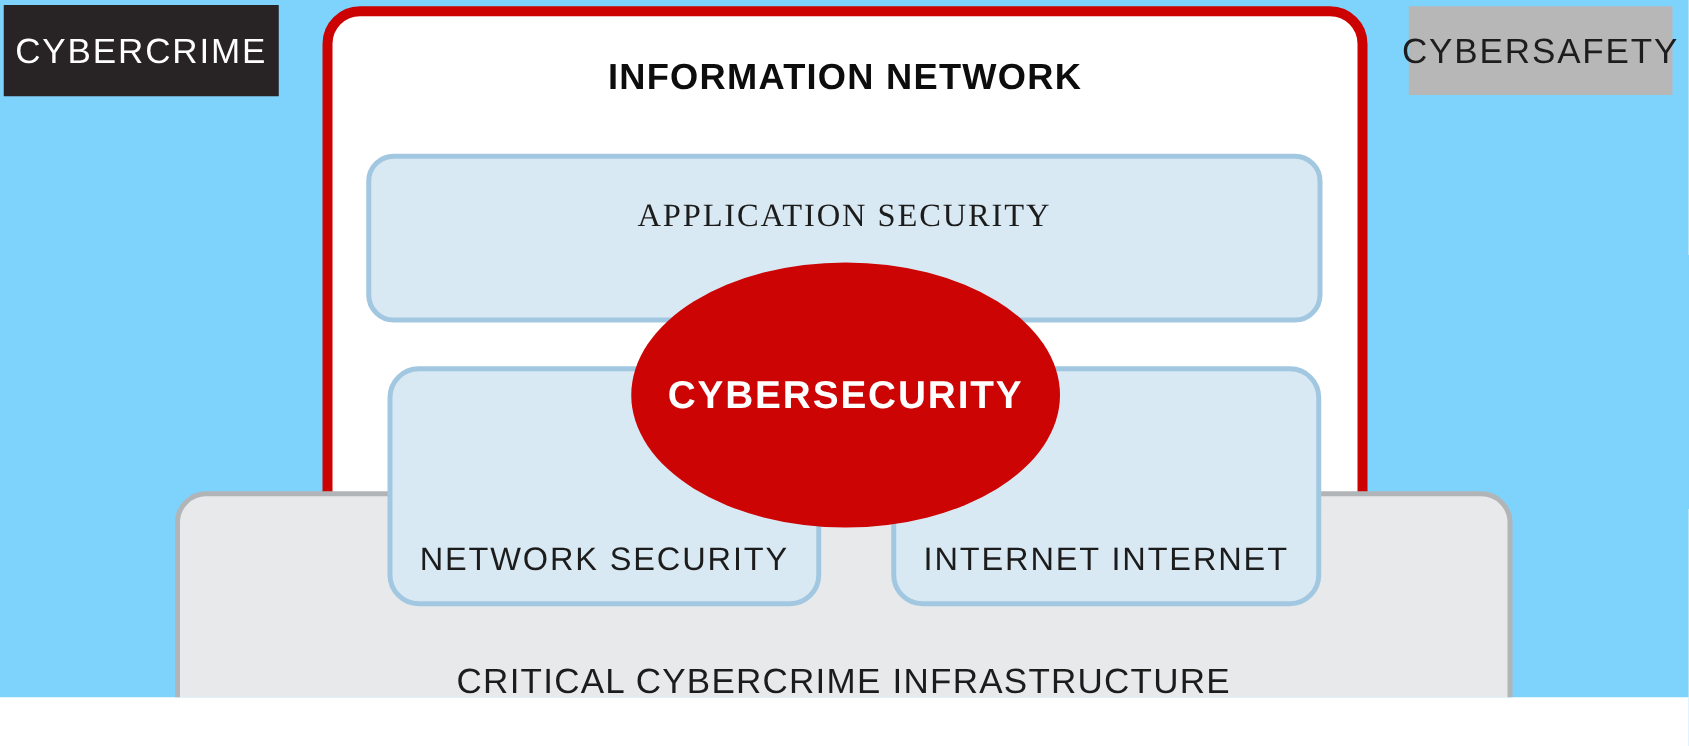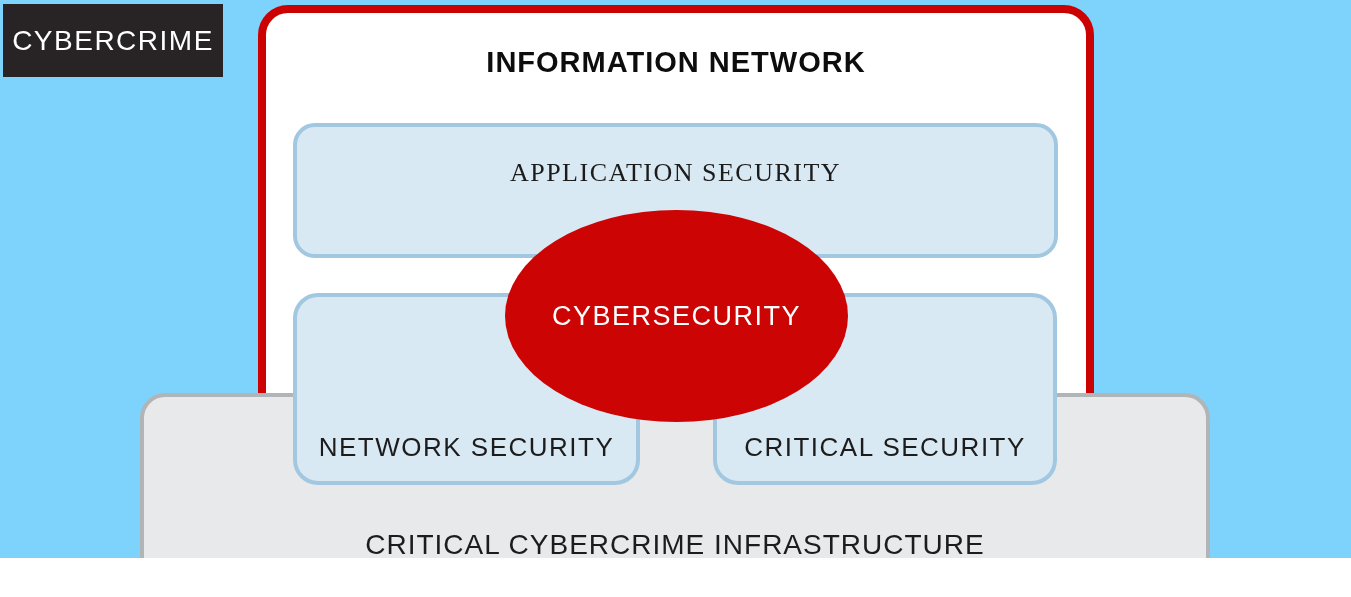--- a/index.html
+++ b/index.html
@@ -47,62 +47,63 @@
     left:140px;top:393px;width:1070px;height:199px;
     border:4px solid #b2b5b7;border-radius:25px;z-index:3;
   }
   #cii-label{
     left:140px;top:529px;width:1070px;height:30px;
     text-align:center;font-size:28px;color:#1c1c1c;letter-spacing:1px;z-index:4;
   }
 
   
   .blue-box{border:4px solid #a2c8e1;border-radius:25px;z-index:4;}
-  #net-box{left:293px;top:293px;width:347px;height:192px;}
+  #net-box{left:310px;top:293px;width:347px;height:192px;}
   #inet-box{left:713px;top:293px;width:344px;height:192px;}
   .blue-box .box-label{
     position:absolute;left:0;right:0;bottom:18px;
     text-align:center;font-size:26px;color:#1c1c1c;letter-spacing:1.5px;
   }
 
   
   #ellipse{
     left:505px;top:210px;width:343px;height:212px;
     border-radius:50%;z-index:5;
     display:flex;align-items:center;justify-content:center;
   }
   #ellipse .ellipse-label{
-    font-size:27px;font-weight:400;color:#ffffff;letter-spacing:1.5px;
+    font-size:31px;font-weight:700;color:#ffffff;letter-spacing:1.5px;
   }
 </style>
 </head>
 <body>
 
 <div id="canvas">
 
   <div id="cybercrime" class="abs badge" style="background-color: rgb(40, 35, 36);">CYBERCRIME</div>
 
+  <div id="cybersafety" class="abs badge" style="background-color: rgb(183, 183, 183);">CYBERSAFETY</div>
 
   <div id="info-box" class="abs" style="background-color: rgb(255, 255, 255);"></div>
 
   <div id="info-title" class="abs">INFORMATION NETWORK</div>
 
   <div id="app-box" class="abs" style="background-color: rgb(217, 233, 243);"></div>
 
   <div id="app-label" class="abs">APPLICATION SECURITY</div>
 
   <div id="cii-box" class="abs" style="background-color: rgb(231, 233, 234);"></div>
 
   <div id="cii-label" class="abs">CRITICAL CYBERCRIME INFRASTRUCTURE</div>
 
   <div id="net-box" class="abs blue-box" style="background-color: rgb(217, 233, 243);">
     <div class="box-label">NETWORK SECURITY</div>
   </div>
 
   <div id="inet-box" class="abs blue-box" style="background-color: rgb(217, 233, 243);">
-    <div class="box-label">CRITICAL SECURITY</div>
+    <div class="box-label">INTERNET INTERNET</div>
   </div>
 
   <div id="ellipse" class="abs" style="background-color: rgb(204, 4, 4);">
     <div class="ellipse-label">CYBERSECURITY</div>
   </div>
 
 </div>
 
 </body></html>

